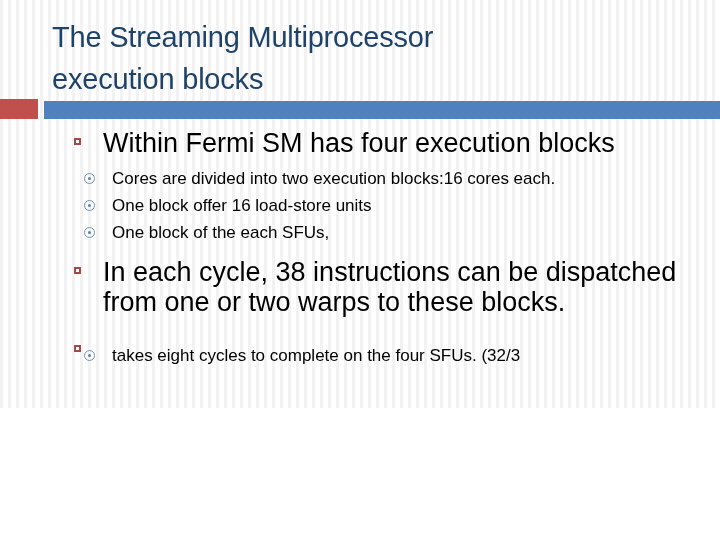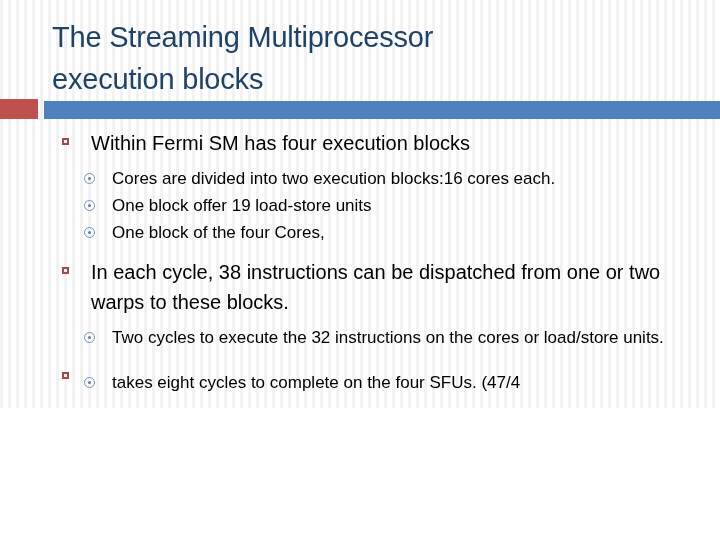--- a/index.html
+++ b/index.html
@@ -76,22 +76,22 @@
     position: absolute;
     left: 0;
     top: 128px;
     width: 720px;
   }
 
   .bullet-l1 {
     position: relative;
     padding-left: 87px;
     padding-right: 10px;
-    margin: 0 0 2px 4px;
-    font-size: 20px;
+    margin: 0 0 2px 16px;
+    font-size: 27px;
     line-height: 30px;
     color: #000000;
   }
   .bullet-l1 > .marker-sq {
     position: absolute;
     left: 58px;
     top: 10px;
     width: 7px;
     height: 7px;
     border: 2px solid #A04A4A;
@@ -156,44 +156,40 @@
       <span class="marker-sq"></span>
       <span>Within Fermi SM has four execution blocks</span>
     </div>
     <div class="group-gap-sm"></div>
     <div class="bullet-l2">
       <span class="marker-dot"></span>
       <span>Cores are divided into two execution blocks:16 cores each.</span>
     </div>
     <div class="bullet-l2">
       <span class="marker-dot"></span>
-      <span>One block offer 19 load-store units</span>
+      <span>One block offer 16 load-store units</span>
     </div>
     <div class="bullet-l2">
       <span class="marker-dot"></span>
-      <span>One block of the four Cores,</span>
+      <span>One block of the each SFUs,</span>
     </div>
 
     <div class="group-gap"></div>
 
     <div class="bullet-l1">
       <span class="marker-sq"></span>
       <span>In each cycle, 38 instructions can be dispatched from one or two warps to these blocks.</span>
     </div>
     <div class="group-gap-sm"></div>
-    <div class="bullet-l2">
-      <span class="marker-dot"></span>
-      <span>Two cycles to execute the 32 instructions on the cores or load/store units.</span>
-    </div>
 
     <div class="group-gap"></div>
 
     <div class="bullet-l1">
       <span class="marker-sq"></span>
     </div>
     <div class="group-gap-sm"></div>
     <div class="bullet-l2">
       <span class="marker-dot"></span>
-      <span>takes eight cycles to complete on the four SFUs. (47/4</span>
+      <span>takes eight cycles to complete on the four SFUs. (32/3</span>
     </div>
 
   </div>
 </div>
 
 </body></html>

